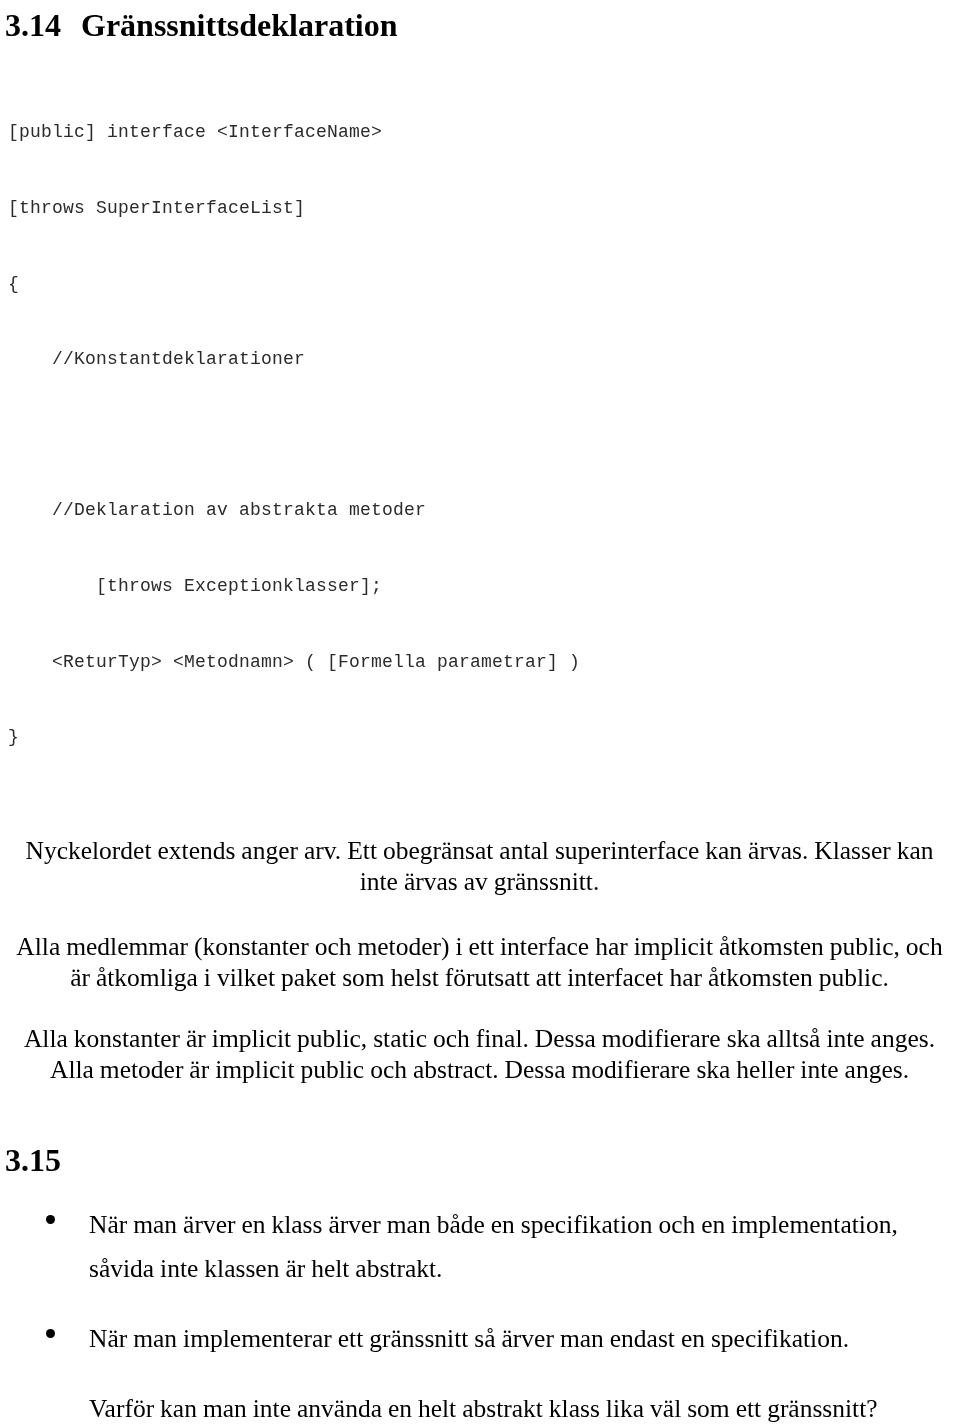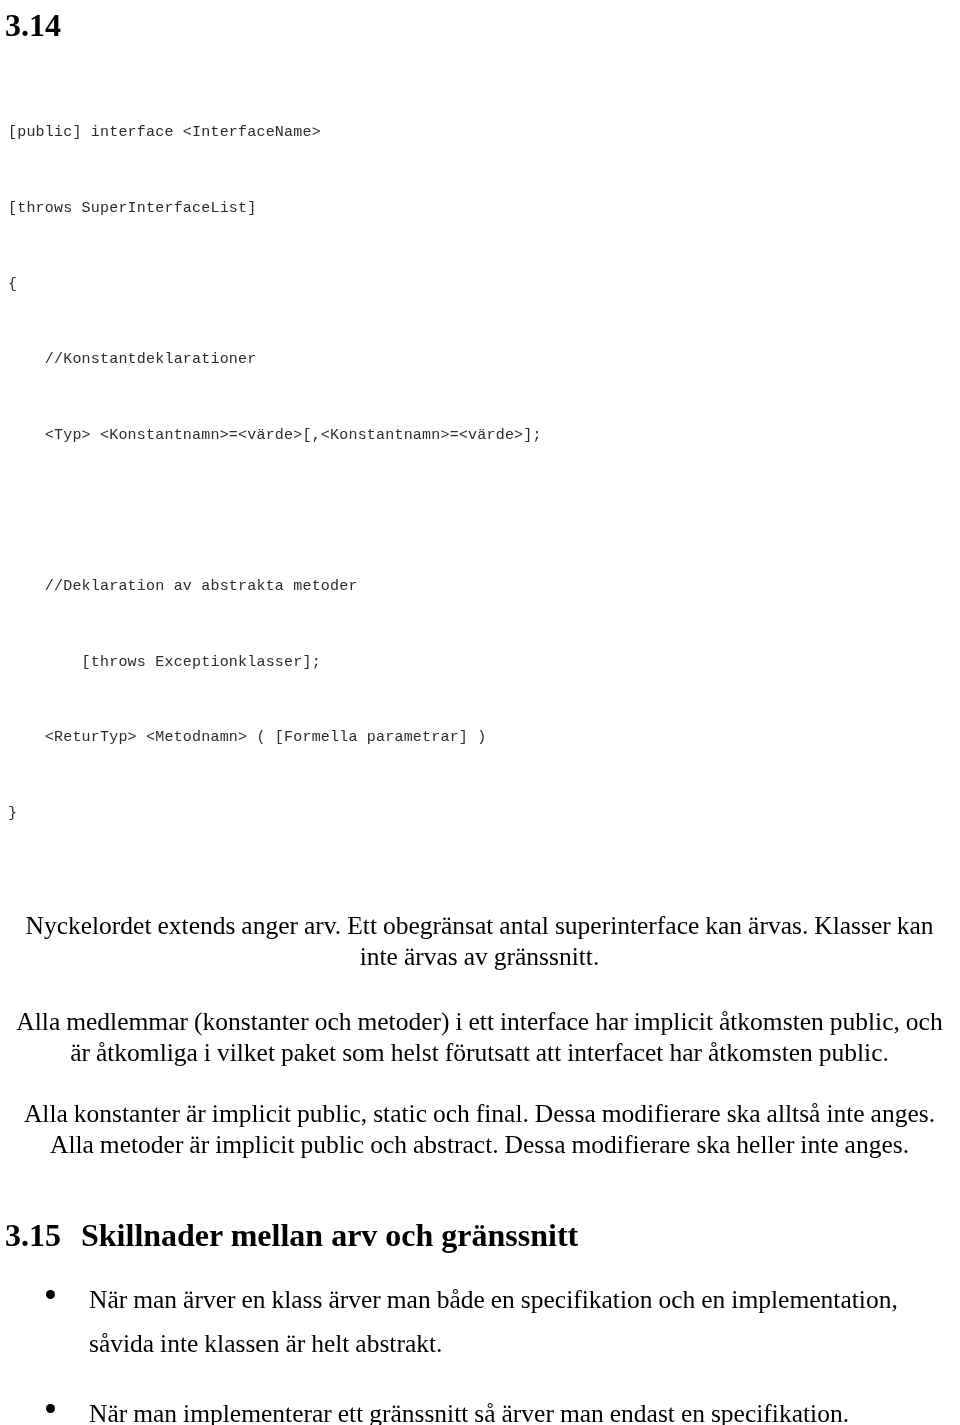--- a/index.html
+++ b/index.html
@@ -50,21 +50,21 @@
     padding-top: 2px;
   }
   #heading-315 {
     margin: 0 0 0 1px;
     padding-top: 0px;
   }
 
   
   .code-block {
     font-family: "Liberation Mono", "DejaVu Sans Mono", monospace;
-    font-size: 15px;
+    font-size: 18px;
     line-height: 25.2px;
     letter-spacing: 0.2px;
     color: #2b2b2b;
     white-space: pre;
     margin: 0;
     padding: 0 0 0 4px;
   }
   .code-line {
     white-space: pre;
     min-height: 25.2px;
@@ -117,30 +117,30 @@
   }
 </style>
 </head>
 <body>
 
 <div class="page">
   <div class="content">
 
     <h1 class="heading" id="heading-314">
       <span class="h-num">3.14</span>
+        <span class="h-text">Gränssnittsdeklaration</span>
     </h1>
 
     <div class="sp-26"></div>
 
     <div class="code-block">
       <div class="code-line">[public] interface &lt;InterfaceName&gt;</div>
       <div class="code-line">[throws SuperInterfaceList]</div>
       <div class="code-line">{</div>
       <div class="code-line">    //Konstantdeklarationer</div>
-      <div class="code-line">    &lt;Typ&gt; &lt;Konstantnamn&gt;=&lt;värde&gt;[,&lt;Konstantnamn&gt;=&lt;värde&gt;];</div>
       <div class="code-line blank"></div>
       <div class="code-line">    //Deklaration av abstrakta metoder</div>
       <div class="code-line">        [throws Exceptionklasser];</div>
       <div class="code-line">    &lt;ReturTyp&gt; &lt;Metodnamn&gt; ( [Formella parametrar] )</div>
       <div class="code-line">}</div>
     </div>
 
     <div class="sp-34"></div>
 
     <p class="para">Nyckelordet extends anger arv. Ett obegränsat antal superinterface kan ärvas. Klasser kan inte ärvas av gränssnitt.</p>
@@ -150,21 +150,20 @@
     <p class="para">Alla medlemmar (konstanter och metoder) i ett interface har implicit åtkomsten public, och är åtkomliga i vilket paket som helst förutsatt att interfacet har åtkomsten public.</p>
 
     <div class="sp-30"></div>
 
     <p class="para">Alla konstanter är implicit public, static och final. Dessa modifierare ska alltså inte anges. Alla metoder är implicit public och abstract. Dessa modifierare ska heller inte anges.</p>
 
     <div class="sp-56"></div>
 
     <h1 class="heading" id="heading-315">
       <span class="h-num">3.15</span>
-        <span class="h-text">Skillnader mellan arv och gränssnitt</span>
     </h1>
 
     <div class="sp-24"></div>
 
     <ul class="bullet-list">
       <li class="bullet-item">
         <span class="bullet-dot"></span>
         <span>När man ärver en klass ärver man både en specifikation och en implementation, såvida inte klassen är helt abstrakt.</span>
       </li>
       <li class="bullet-item">

